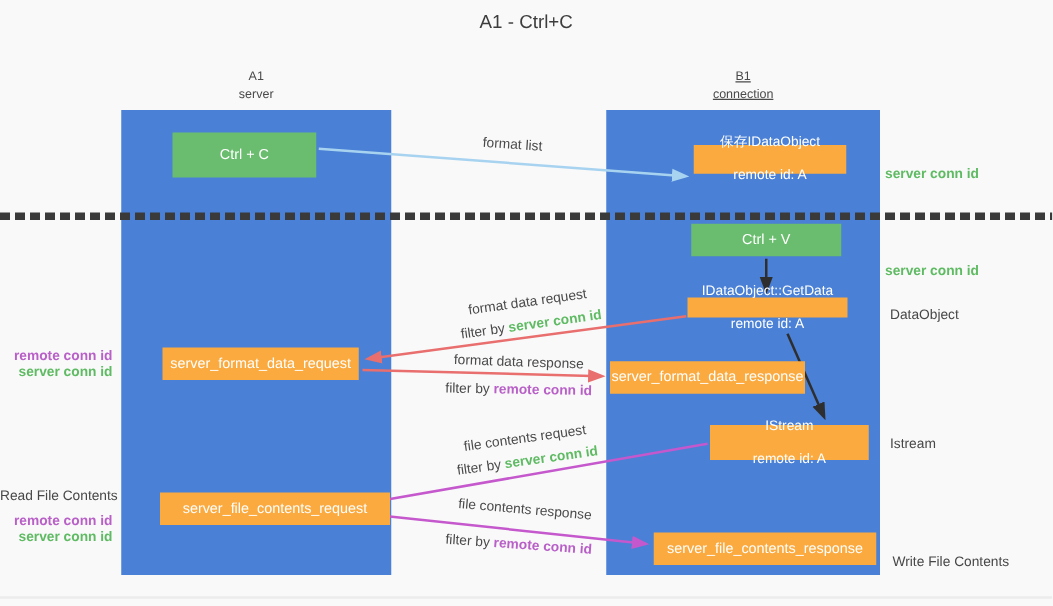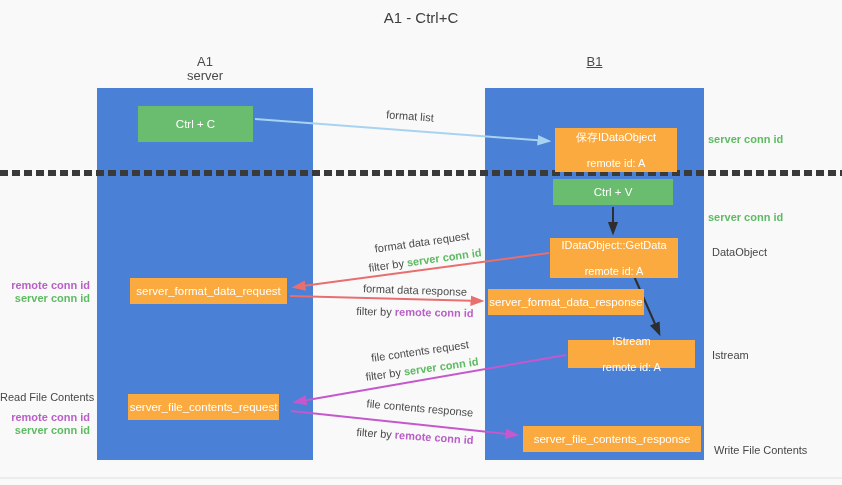--- a/index.html
+++ b/index.html
@@ -3,21 +3,21 @@
 <meta charset="utf-8">
 <style>
   html,body{margin:0;padding:0;background:#f9f9f9;}
   .canvas{
     position:relative;width:842px;height:485px;overflow:hidden;
     background:#f9f9f9;
     font-family:"Liberation Sans","DejaVu Sans",sans-serif;
     color:#3d3d3d;
   }
   .title{position:absolute;left:0;right:0;top:8px;text-align:center;font-size:15px;line-height:20px;color:#3d3d3d;}
-  .col-header{position:absolute;text-align:center;font-size:13px;line-height:14px;color:#4a4a4a;}
+  .col-header{position:absolute;text-align:center;font-size:10px;line-height:14px;color:#4a4a4a;}
   .col-header.left{left:97px;width:216px;top:55px;}
   .col-header.right{left:485px;width:219px;top:55px;text-decoration:underline;}
   .column{position:absolute;top:88px;height:372px;background:#4a80d5;}
   .column.left{left:97px;width:216px;}
   .column.right{left:485px;width:219px;}
   .dotted-line{
     position:absolute;left:0;top:170px;width:842px;height:6px;
     background:repeating-linear-gradient(to right,#3a3a3a 0 8px,transparent 8px 12px);
   }
   .bottom-strip{position:absolute;left:0;top:477px;width:842px;height:2px;background:#ececec;}
@@ -44,20 +44,21 @@
   <div class="title">
     <div>A1 - Ctrl+C</div>
   </div>
 
   <div class="col-header left">
     <div>A1</div>
     <div>server</div>
   </div>
   <div class="col-header right">
     <div>B1</div>
+    <div>connection</div>
   </div>
 
   <div class="column left"></div>
   <div class="column right"></div>
 
   <div class="dotted-line"></div>
 
   <svg class="arrows" width="842" height="485" viewBox="0 0 842 485">
     <defs>
       <marker id="mBlue" viewBox="0 0 8 6" markerWidth="7" markerHeight="7" refX="6" refY="3" orient="auto">
@@ -77,48 +78,48 @@
     <line x1="613" y1="207" x2="613" y2="232" stroke="#2e2e2e" stroke-width="2" marker-end="url(#mBlack)"></line>
     <line x1="549" y1="253" x2="295" y2="287" stroke="#e96e6e" stroke-width="2" marker-end="url(#mRed)"></line>
     <line x1="290" y1="296" x2="481" y2="301" stroke="#e96e6e" stroke-width="2" marker-end="url(#mRed)"></line>
     <line x1="630" y1="267" x2="659" y2="333" stroke="#2e2e2e" stroke-width="2" marker-end="url(#mBlack)"></line>
     <line x1="566" y1="355" x2="296" y2="402" stroke="#c558cc" stroke-width="2" marker-end="url(#mMagenta)"></line>
     <line x1="291" y1="411" x2="516" y2="435" stroke="#c558cc" stroke-width="2" marker-end="url(#mMagenta)"></line>
   </svg>
 
   <div class="node green" style="left:138px;top:106px;width:115px;height:36px;">Ctrl + C</div>
 
-  <div class="node orange two-line" style="left:555px;top:128px;width:122px;height:44px;">
+  <div class="node orange two-line" style="left:555px;top:116px;width:122px;height:23px;">
     <div>
       <div>保存IDataObject</div>
       <div>remote id: A</div>
     </div>
   </div>
 
   <div class="node green" style="left:553px;top:179px;width:120px;height:26px;">Ctrl + V</div>
 
-  <div class="node orange two-line" style="left:550px;top:238px;width:128px;height:40px;">
+  <div class="node orange two-line" style="left:550px;top:238px;width:128px;height:16px;">
     <div>
       <div>IDataObject::GetData</div>
       <div>remote id: A</div>
     </div>
   </div>
 
   <div class="node orange" style="left:130px;top:278px;width:157px;height:26px;">server_format_data_request</div>
 
   <div class="node orange" style="left:488px;top:289px;width:156px;height:26px;">server_format_data_response</div>
 
   <div class="node orange two-line" style="left:568px;top:340px;width:127px;height:28px;">
     <div>
       <div>IStream</div>
       <div>remote id: A</div>
     </div>
   </div>
 
-  <div class="node orange" style="left:128px;top:394px;width:151px;height:26px;">server_file_contents_request</div>
+  <div class="node orange" style="left:128px;top:394px;width:184px;height:26px;">server_file_contents_request</div>
 
   <div class="node orange" style="left:523px;top:426px;width:178px;height:26px;">server_file_contents_response</div>
 
   <div class="arrow-label" style="left:350px;top:110px;width:120px;transform:rotate(4deg);">format list</div>
 
   <div class="arrow-label" style="left:352px;top:236px;width:140px;transform:rotate(-8deg);">format data request</div>
   <div class="arrow-label" style="left:345px;top:254px;width:160px;transform:rotate(-8deg);">
     <span>filter by </span><span class="k-green">server conn id</span>
   </div>
 

